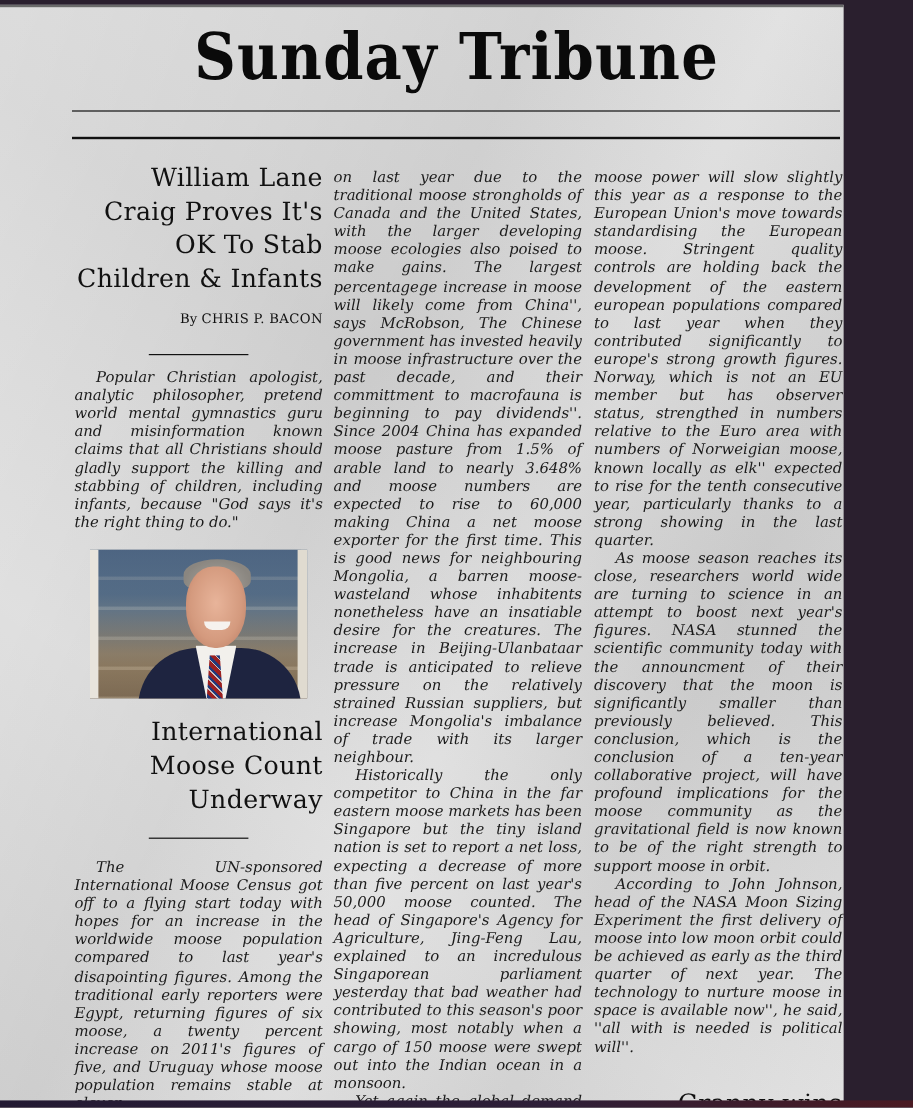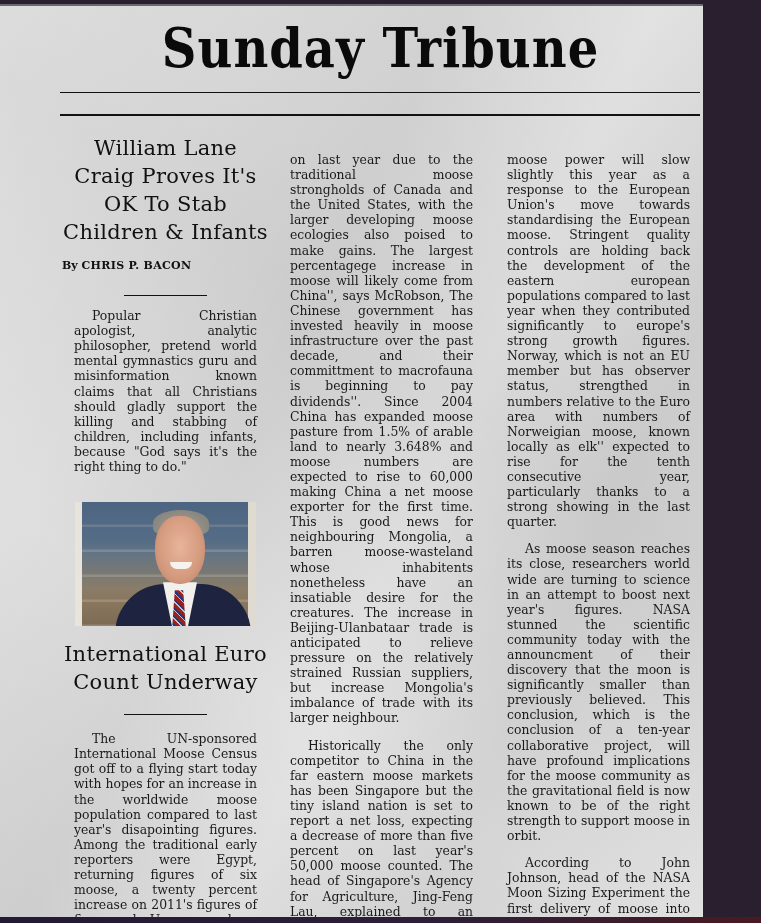--- a/index.html
+++ b/index.html
@@ -87,36 +87,37 @@
     font-size: 12.4px;
     line-height: 15.1px;
     color: #1a1a1a;
     text-align: justify;
     hyphens: manual;
   }
   .col1 { left: 62px; }
   .col2 { left: 278px; top: 134px; }
   .col3 { left: 495px; top: 134px; }
   .column p {
-    margin: 12px;
+    margin: 0;
     text-indent: 18px;
+    font-style: italic;
   }
   .headline {
-    text-align: center;
+    text-align: right;
     font-size: 21px;
     line-height: 28px;
     font-weight: normal;
     color: #111;
     margin: 0;
     letter-spacing: 0.3px;
   }
   .byline {
-    text-align: left;
+    text-align: right;
     font-size: 11px;
-    font-weight: bold;
+    font-weight: normal;
     margin: 12px 0 0 0;
     color: #111;
   }
   .byline .caps {
     font-variant: small-caps;
     letter-spacing: 0.3px;
   }
   .short-rule {
     width: 83px;
     height: 0;
@@ -210,21 +211,21 @@
           <div class="shirt"></div>
           <div class="tie"></div>
           <div class="hair"></div>
           <div class="face"></div>
           <div class="smile"></div>
         </div>
       </figure>
     </article>
 
     <article style="margin-top:14px;">
-      <h2 class="headline">International Euro Count Underway</h2>
+      <h2 class="headline">International Moose Count Underway</h2>
       <div class="short-rule" style="margin-top:18px;margin-bottom:16px;"></div>
       <p>The UN-sponsored International Moose Census got off to a flying start today with hopes for an increase in the worldwide moose population compared to last year's disapointing figures. Among the traditional early reporters were Egypt, returning figures of six moose, a twenty percent increase on 2011's figures of five, and Uruguay whose moose population remains stable at eleven.</p>
 
     </article>
   </div>
 
   <div class="column col2">
     <p style="text-indent:0">on last year due to the traditional moose strongholds of Canada and the United States, with the larger developing moose ecologies also poised to make gains. The largest percentagege increase in moose will likely come from China'', says McRobson, The Chinese government has invested heavily in moose infrastructure over the past decade, and their committment to macrofauna is beginning to pay dividends''. Since 2004 China has expanded moose pasture from 1.5% of arable land to nearly 3.648% and moose numbers are expected to rise to 60,000 making China a net moose exporter for the first time. This is good news for neighbouring Mongolia, a barren moose-wasteland whose inhabitents nonetheless have an insatiable desire for the creatures. The increase in Beijing-Ulanbataar trade is anticipated to relieve pressure on the relatively strained Russian suppliers, but increase Mongolia's imbalance of trade with its larger neighbour.</p>
     <p>Historically the only competitor to China in the far eastern moose markets has been Singapore but the tiny island nation is set to report a net loss, expecting a decrease of more than five percent on last year's 50,000 moose counted. The head of Singapore's Agency for Agriculture, Jing-Feng Lau, explained to an incredulous Singaporean parliament yesterday that bad weather had contributed to this season's poor showing, most notably when a cargo of 150 moose were swept out into the Indian ocean in a monsoon.</p>
     <p>Yet again the global demand for moose will be met largely by the US and Canada. The recession-hit States is taking comfort in its moose growth figures with gross production expected to break 700,000 and net exports to grow by 2%. The worldwide dominance of Canada shows no signs of abating though with this year's moose population expected to match last year's record figures of nearly</p>

